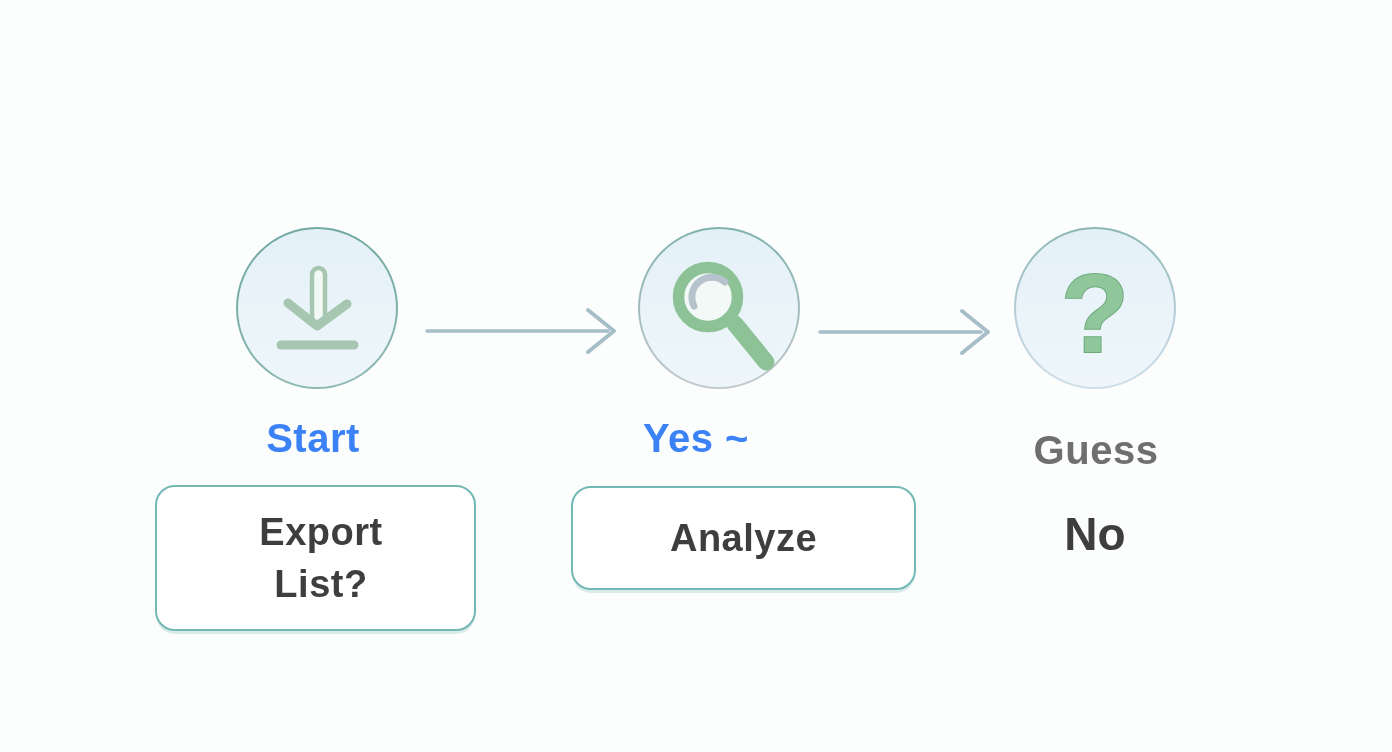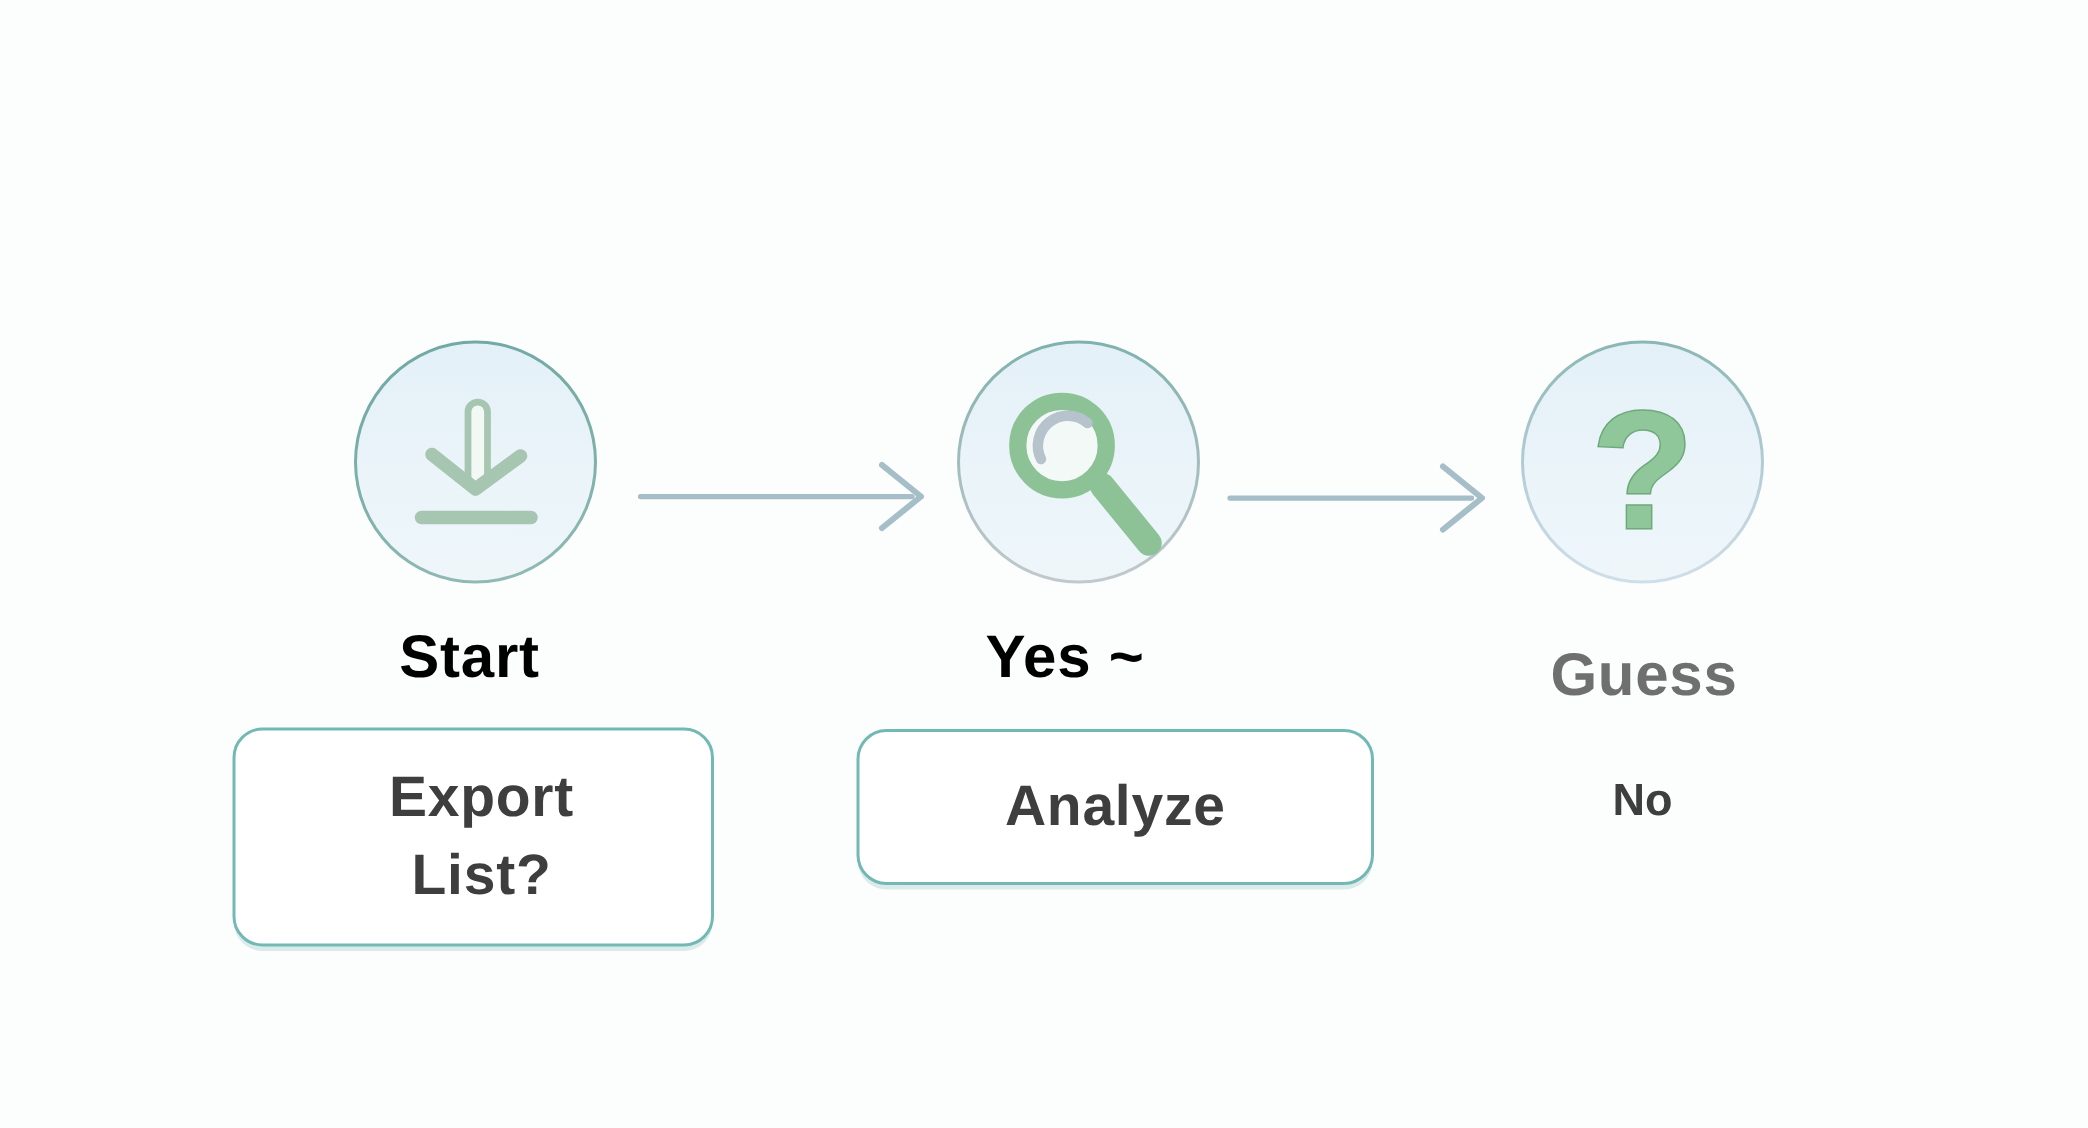--- a/index.html
+++ b/index.html
@@ -49,25 +49,25 @@
 
   
   .node-label {
     position: absolute;
     width: 320px;
     top: 415px;
     text-align: center;
     font-size: 40px;
     line-height: 46px;
     font-weight: 700;
-    color: #000000;
+    color: #3b82f6;
     letter-spacing: 0.5px;
   }
   #label-start { left: 153px; }
-  #label-yes   { left: 550px; }
+  #label-yes   { left: 536px; }
   #label-guess { left: 936px; color: #6f6f6f; margin-top: 12px; }
 
   
   .flow-box {
     position: absolute;
     box-sizing: border-box;
     background: #ffffff;
     border: 2.5px solid #72b9b5;
     border-radius: 20px;
     box-shadow: 0 4px 0 -1px rgba(140, 195, 192, 0.30);
@@ -82,21 +82,21 @@
     text-align: center;
     letter-spacing: 0.5px;
   }
   #box-export { left: 155px; top: 485px; width: 321px; height: 146px; padding-left: 11px; }
   #box-analyze { left: 571px; top: 486px; width: 345px; height: 104px; }
 
   .plain-label {
     position: absolute;
     width: 300px;
     text-align: center;
-    font-size: 30px;
+    font-size: 46px;
     line-height: 52px;
     font-weight: 700;
     color: #3e3e3e;
   }
   #label-no { left: 945px; top: 508px; }
 
   
   #arrows-overlay {
     position: absolute;
     inset: 0;

